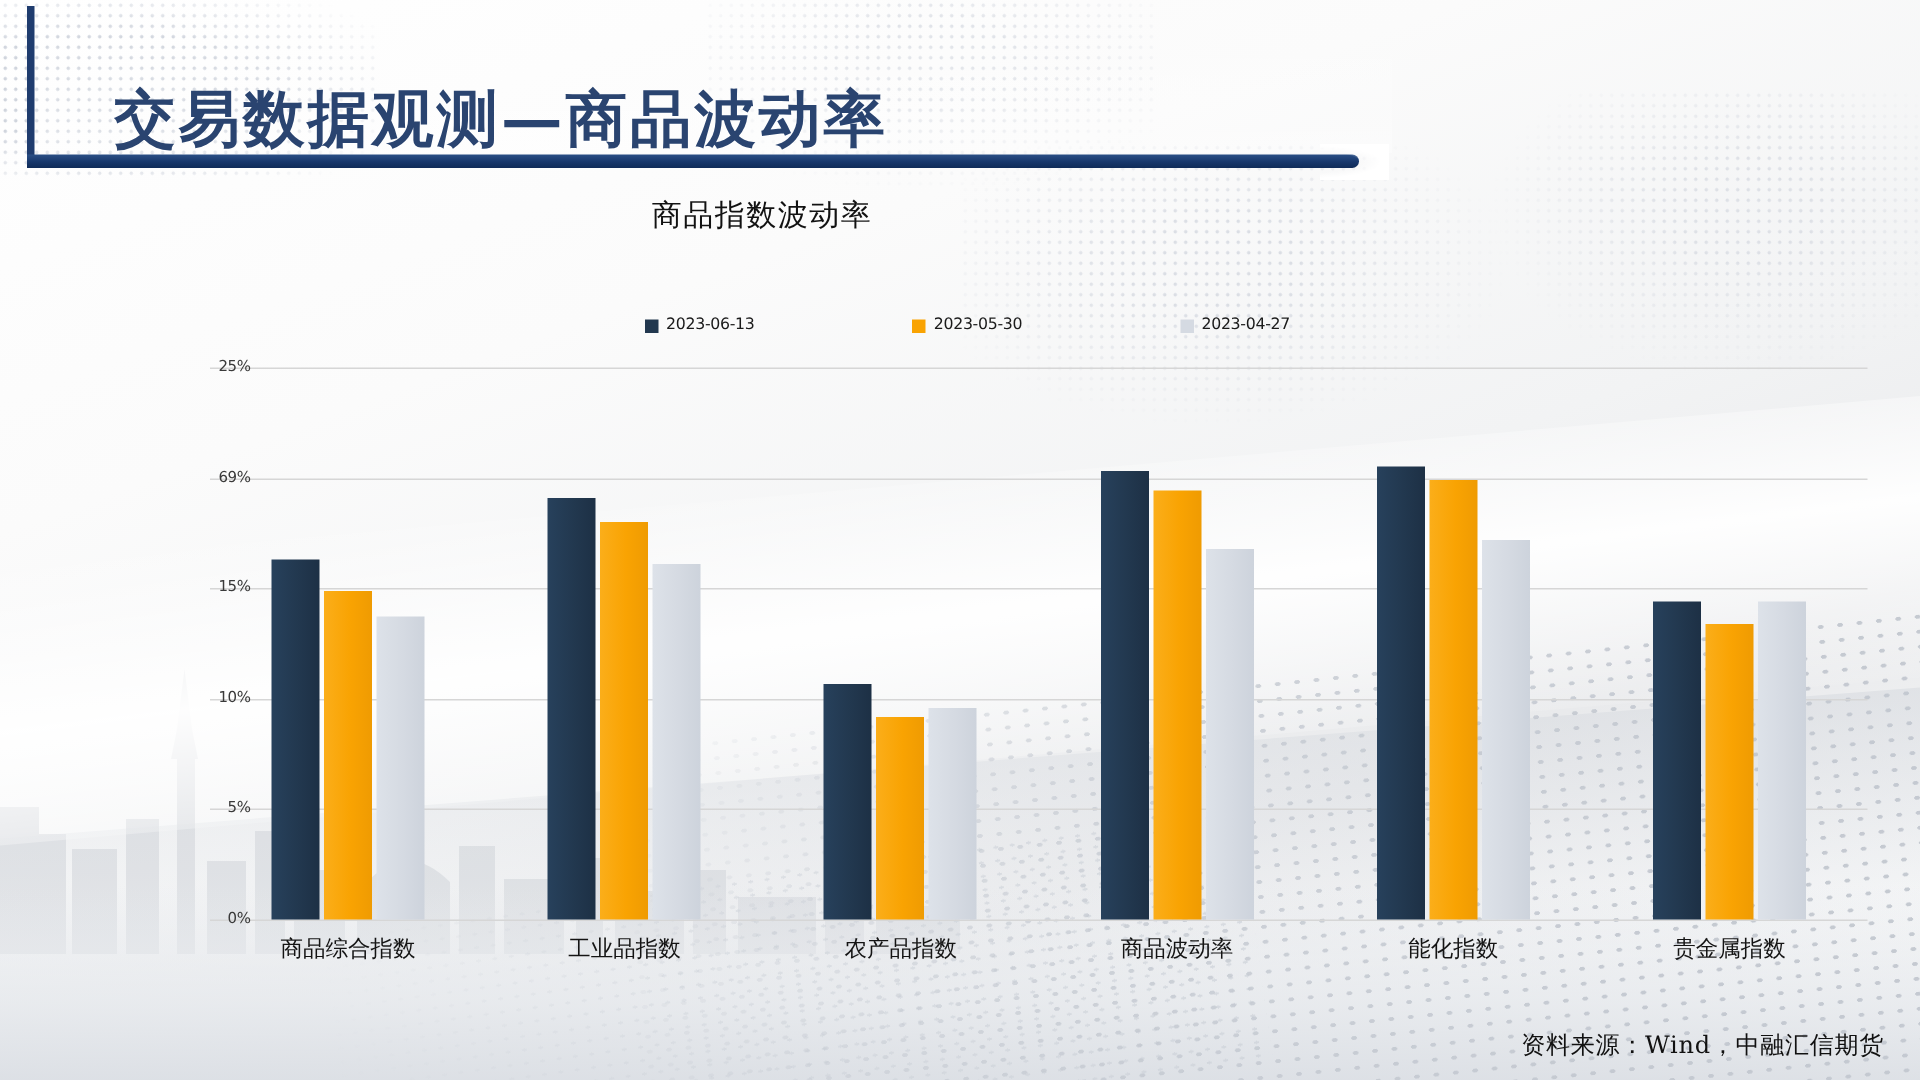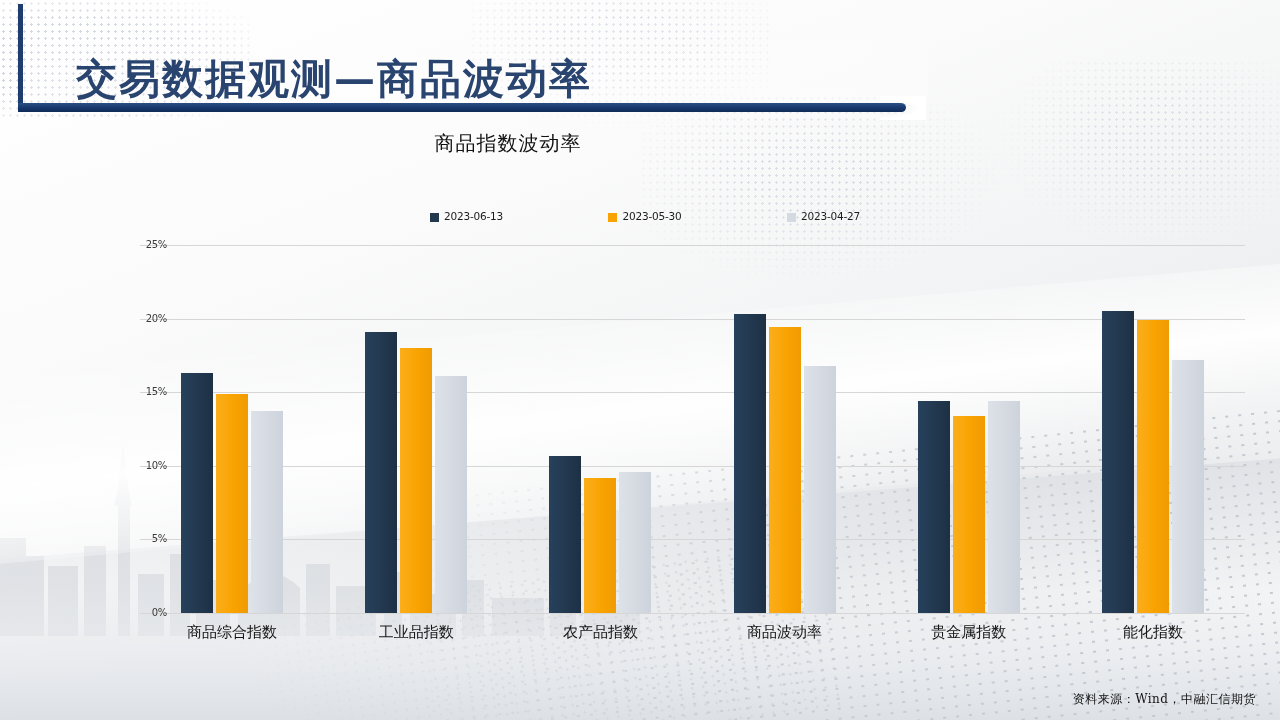--- a/index.html
+++ b/index.html
@@ -151,21 +151,21 @@
   .bar.s2{ background:linear-gradient(90deg,#dde2e9 0%,#d5dae2 55%,#cdd3dc 100%); }
   .cat-label{
     position:absolute; top:378px; left:0; width:100%; text-align:center;
     font-size:15px; color:#141414; font-family:"DejaVu Sans", sans-serif;
     white-space:nowrap;
   }
 
   
   .source{
     position:absolute; right:24px; bottom:12px;
-    font-size:12px; color:#111; letter-spacing:.5px;
+    font-size:16px; color:#111; letter-spacing:.5px;
     font-family:"DejaVu Serif","Liberation Serif", serif;
     white-space:nowrap;
   }
 </style>
 </head>
 <body>
 
 <div id="slide">
 
   <div class="map-dots m1"></div>
@@ -230,21 +230,21 @@
       <div id="gridlines">
           <div class="gridline" style="top: 368px;"></div>
           <div class="ytick" style="top: 368px;">0%</div>
           <div class="gridline" style="top: 294.4px;"></div>
           <div class="ytick" style="top: 294.4px;">5%</div>
           <div class="gridline" style="top: 220.8px;"></div>
           <div class="ytick" style="top: 220.8px;">10%</div>
           <div class="gridline" style="top: 147.2px;"></div>
           <div class="ytick" style="top: 147.2px;">15%</div>
           <div class="gridline" style="top: 73.6px;"></div>
-          <div class="ytick" style="top: 73.6px;">20%</div>
+          <div class="ytick" style="top: 73.6px;">69%</div>
           <div class="gridline" style="top: 0px;"></div>
           <div class="ytick" style="top: 0px;">25%</div>
         </div>
       <div class="groups" id="groups">
           <div class="group">
             <div class="bars">
               <div class="bar s0" title="2023-06-13 商品综合指数: 16.3%" style="height: 239.936px;"></div>
               <div class="bar s1" title="2023-05-30 商品综合指数: 14.9%" style="height: 219.328px;"></div>
               <div class="bar s2" title="2023-04-27 商品综合指数: 13.7%" style="height: 201.664px;"></div>
             </div>
@@ -269,32 +269,32 @@
           <div class="group">
             <div class="bars">
               <div class="bar s0" title="2023-06-13 金属指数: 20.3%" style="height: 298.816px;"></div>
               <div class="bar s1" title="2023-05-30 金属指数: 19.4%" style="height: 285.568px;"></div>
               <div class="bar s2" title="2023-04-27 金属指数: 16.8%" style="height: 247.296px;"></div>
             </div>
             <div class="cat-label">商品波动率</div>
           </div>
           <div class="group">
             <div class="bars">
+              <div class="bar s0" title="2023-06-13 能化指数: 20.5%" style="height: 301.76px;"></div>
+              <div class="bar s1" title="2023-05-30 能化指数: 19.9%" style="height: 292.928px;"></div>
+              <div class="bar s2" title="2023-04-27 能化指数: 17.2%" style="height: 253.184px;"></div>
+            </div>
+            <div class="cat-label">能化指数</div>
+          </div>
+          <div class="group">
+            <div class="bars">
               <div class="bar s0" title="2023-06-13 贵金属指数: 14.4%" style="height: 211.968px;"></div>
               <div class="bar s1" title="2023-05-30 贵金属指数: 13.4%" style="height: 197.248px;"></div>
               <div class="bar s2" title="2023-04-27 贵金属指数: 14.4%" style="height: 211.968px;"></div>
             </div>
             <div class="cat-label">贵金属指数</div>
           </div>
-          <div class="group">
-            <div class="bars">
-              <div class="bar s0" title="2023-06-13 能化指数: 20.5%" style="height: 301.76px;"></div>
-              <div class="bar s1" title="2023-05-30 能化指数: 19.9%" style="height: 292.928px;"></div>
-              <div class="bar s2" title="2023-04-27 能化指数: 17.2%" style="height: 253.184px;"></div>
-            </div>
-            <div class="cat-label">能化指数</div>
-          </div>
         </div>
     </div>
   </div>
 
   <div class="source">资料来源：Wind，中融汇信期货</div>
 </div>
 
 </body></html>

